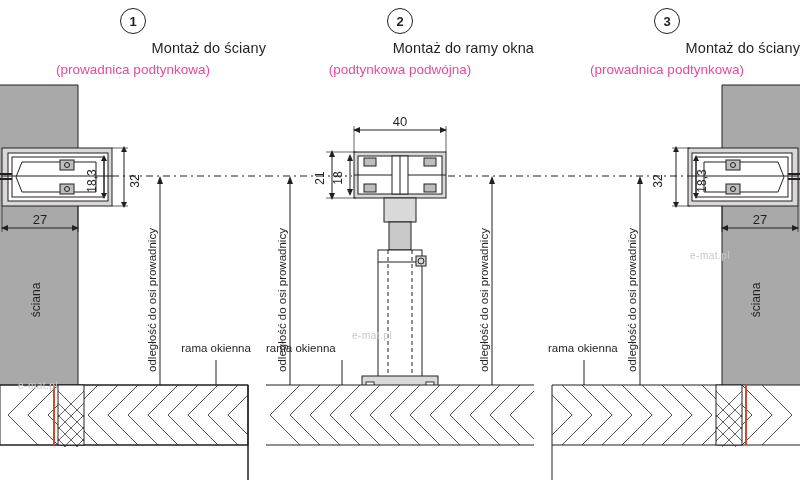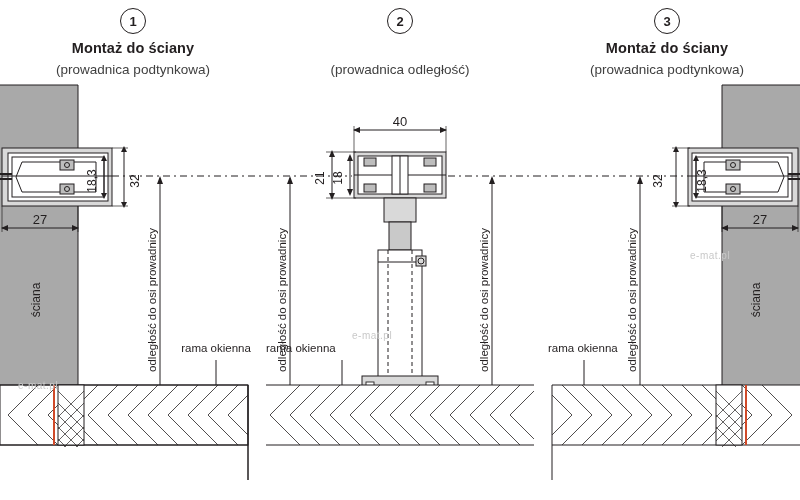--- a/index.html
+++ b/index.html
@@ -19,25 +19,25 @@
 
   .badge{
     position:absolute;top:8px;left:50%;transform:translateX(-50%);
     width:24px;height:24px;border-radius:50%;
     border:1.6px solid #231f20;
     display:flex;align-items:center;justify-content:center;
     font-size:13px;font-weight:bold;line-height:1;
   }
   .title{
     position:absolute;top:40px;left:0;width:100%;
-    text-align:center;font-size:14.5px;font-weight:bold;letter-spacing:.1px;
+    text-align:right;font-size:14.5px;font-weight:normal;letter-spacing:.1px;
   }
   .subtitle{
     position:absolute;top:62px;left:0;width:100%;
-    text-align:center;font-size:13.5px;font-weight:normal;color:#404040;
+    text-align:center;font-size:13.5px;font-weight:normal;color:#ec4899;
   }
 
   svg{position:absolute;left:0;top:0;display:block;}
   .wm{
     position:absolute;font-size:10px;color:#c9c9c9;
     font-family:Liberation Sans, sans-serif;letter-spacing:.5px;
   }
 </style>
 </head>
 <body>
@@ -147,21 +147,22 @@
       <text x="96" y="181" font-size="12" fill="#231f20" font-family="Liberation Sans, sans-serif" text-anchor="middle" transform="rotate(-90 96 181)">18,3</text>
       <text x="40" y="224" font-size="13" fill="#231f20" font-family="Liberation Sans, sans-serif" text-anchor="middle">27</text>
       <text x="40" y="300" font-size="12" fill="#231f20" font-family="Liberation Sans, sans-serif" text-anchor="middle" transform="rotate(-90 40 300)">ściana</text>
       <text x="156" y="300" font-size="11.5" fill="#231f20" font-family="Liberation Sans, sans-serif" text-anchor="middle" transform="rotate(-90 156 300)">odległość  do osi prowadnicy</text>
       <text x="216" y="352" font-size="11.5" fill="#231f20" font-family="Liberation Sans, sans-serif" text-anchor="middle">rama okienna</text>
     </svg>
   </div>
 
   <div class="panel p2">
     <div class="badge">2</div>
-    <div class="subtitle">(prowadnica odległość)</div>
+    <div class="title">Montaż do ramy okna</div>
+    <div class="subtitle">(podtynkowa podwójna)</div>
 
     <svg width="268" height="500" viewBox="0 0 268 500">
       <g stroke="#231f20" fill="none" stroke-width="1">
 
         <line x1="0" y1="176" x2="86" y2="176" stroke-dasharray="7,4,2,4"></line>
         <line x1="182" y1="176" x2="268" y2="176" stroke-dasharray="7,4,2,4"></line>
 
         <rect x="88" y="152" width="92" height="46" fill="#d9d9d9" stroke="#231f20"></rect>
         <rect x="92" y="156" width="84" height="38" fill="#ffffff" stroke="#231f20"></rect>
         <line x1="88" y1="175" x2="180" y2="175"></line>

